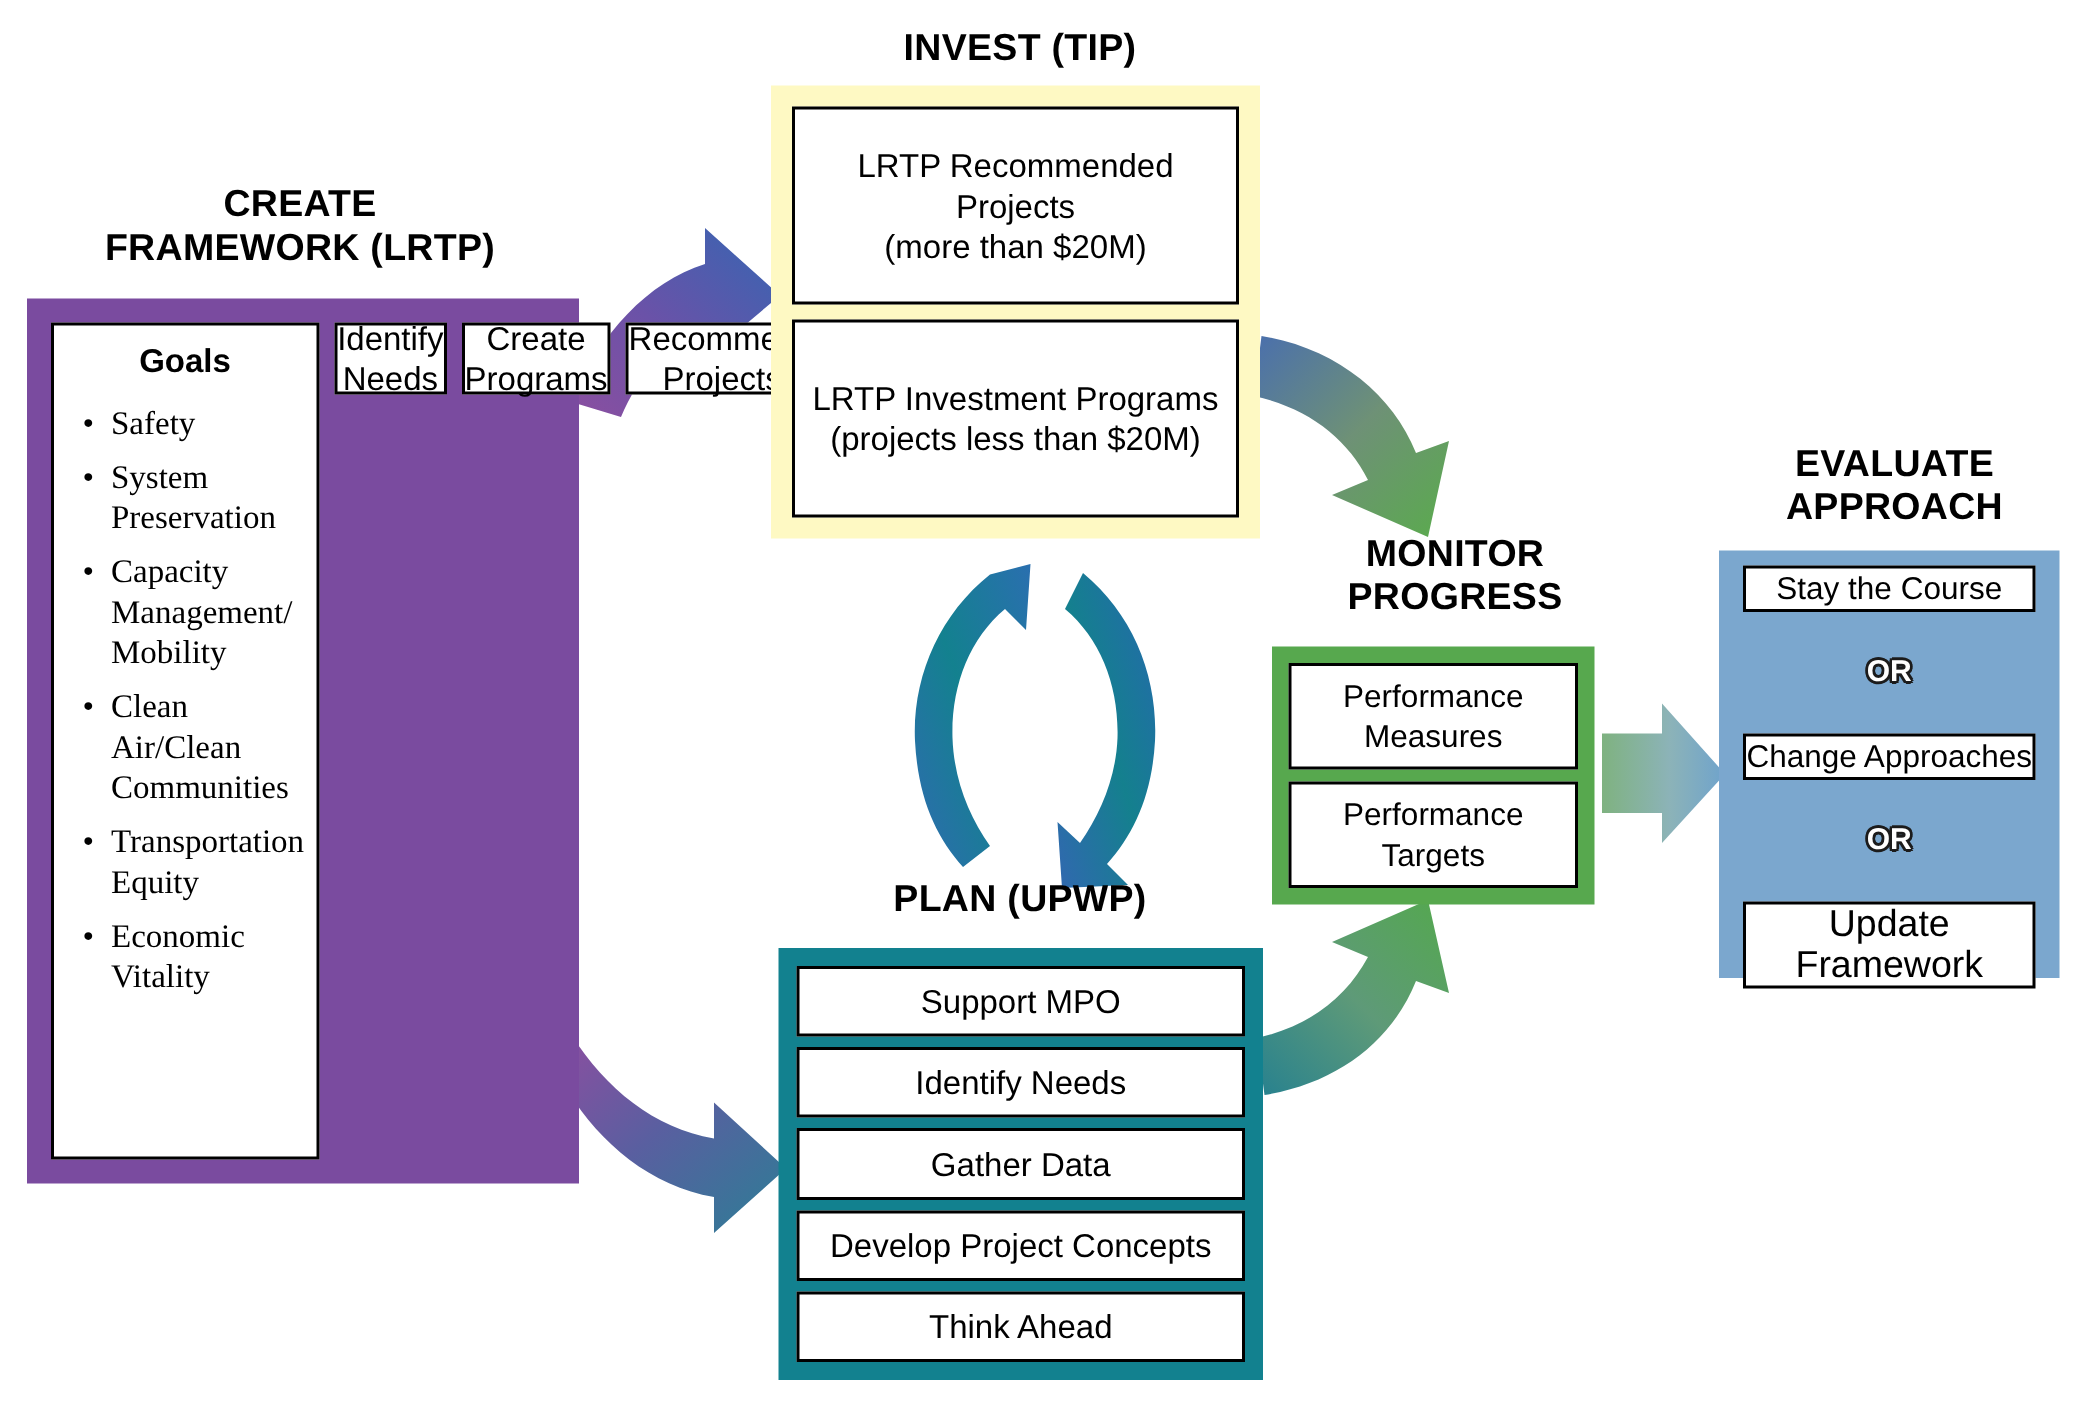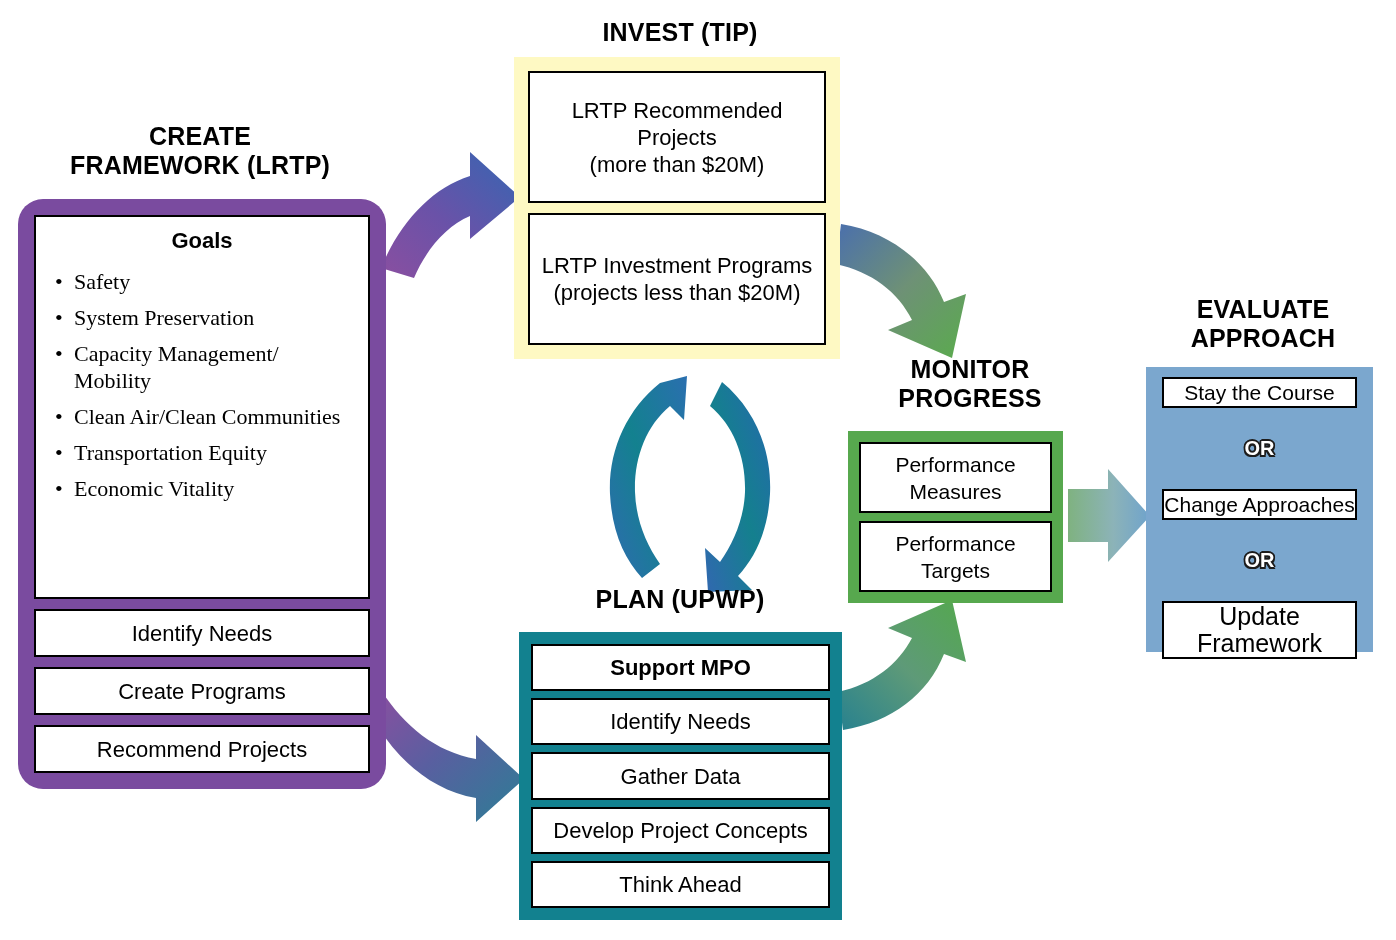--- a/index.html
+++ b/index.html
@@ -220,21 +220,21 @@
                C 746 458, 734 426, 710 406
                Z" fill="url(#gradCycleRight)"></path>
     </g>
   </svg>
 
   <div class="stage-title" style="left:20px; top:122px; width:360px;">CREATE
 FRAMEWORK (LRTP)</div>
 
   <div class="group-box" style="left:18px; top:199px; width:368px; height:590px;
               background:#7A4B9F; padding:16px; display:flex;
-              flex-direction:column; gap:10px;border-radius:25px;">
+              flex-direction:row; gap:10px;">
 
     <div class="inner-box goals-box" style="flex:1 1 auto;">
       <div class="goals-head">Goals</div>
       <ul class="goals-list">
         <li>Safety</li>
         <li>System Preservation</li>
         <li>Capacity Management/ Mobility</li>
         <li>Clean Air/Clean Communities</li>
         <li>Transportation Equity</li>
         <li>Economic Vitality</li>
@@ -255,21 +255,21 @@
 (more than $20M)</div>
     <div class="inner-box" style="flex:1 1 0; white-space:pre-line;">LRTP Investment Programs
 (projects less than $20M)</div>
   </div>
 
   <div class="stage-title" style="left:520px; top:585px; width:320px;">PLAN (UPWP)</div>
 
   <div class="group-box" style="left:519px; top:632px; width:323px; height:288px;
               background:#12818F; padding:12px; display:flex;
               flex-direction:column; gap:7px;">
-    <div class="inner-box" style="flex:1 1 0;font-weight:bold;">Support MPO</div>
+    <div class="inner-box" style="flex:1 1 0;">Support MPO</div>
     <div class="inner-box" style="flex:1 1 0;">Identify Needs</div>
     <div class="inner-box" style="flex:1 1 0;">Gather Data</div>
     <div class="inner-box" style="flex:1 1 0;">Develop Project Concepts</div>
     <div class="inner-box" style="flex:1 1 0;">Think Ahead</div>
   </div>
 
   <div class="stage-title" style="left:852px; top:355px; width:236px;">MONITOR
 PROGRESS</div>
 
   <div class="group-box" style="left:848px; top:431px; width:215px; height:172px;

